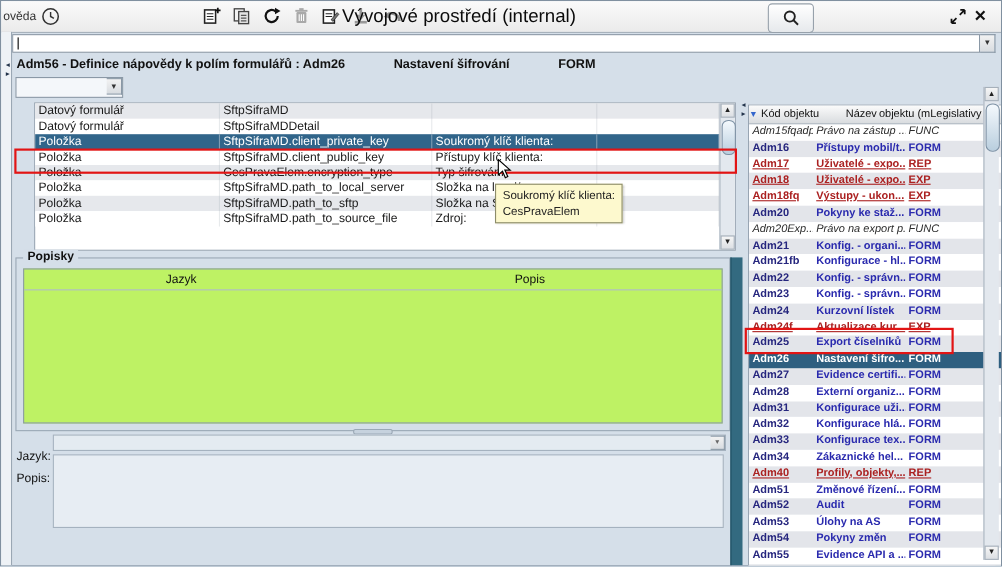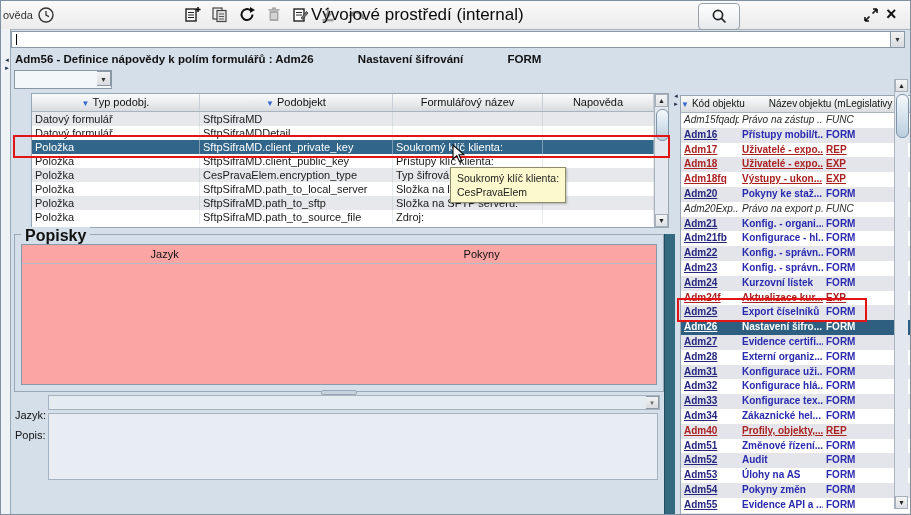--- a/index.html
+++ b/index.html
@@ -51,22 +51,22 @@
   
   .vscroll{position:absolute;width:14px;background:#e3e8ee;border-left:1px solid #aab4be;box-sizing:border-box;}
   .vs-btn{height:13px;background:linear-gradient(#f6f6f6,#dcdfe3);border:1px solid #a6b0ba;box-sizing:border-box;
     font-size:7px;color:#222;text-align:center;line-height:12px;}
   .vs-btn.bottom{position:absolute;bottom:0;left:0;right:0;}
   .vs-thumb{position:absolute;left:1px;width:11px;border:1px solid #7f93a6;border-radius:6px;
     background:linear-gradient(#f4f9fd,#b9cede);}
 
   
   .popisky{position:absolute;left:13px;top:233px;width:650px;height:158px;border:1px solid #9aa8b5;box-sizing:border-box;background:#d5dfe9;}
-  .popisky-label{position:absolute;left:6px;top:-8px;background:#d5dfe9;padding:0 4px;font-size:16px;font-weight:bold;color:#111;}
-  .popisky-inner{position:absolute;left:6px;top:9px;right:6px;bottom:6px;border:1px solid #8a99a8;background:#fca5a5;}
+  .popisky-label{position:absolute;left:6px;top:-8px;background:#d5dfe9;padding:0 4px;font-size:11px;font-weight:bold;color:#111;}
+  .popisky-inner{position:absolute;left:6px;top:9px;right:6px;bottom:6px;border:1px solid #8a99a8;background:#bef264;}
   .pop-head{height:18px;border-bottom:1px solid #b0bcc8;position:relative;font-size:11px;color:#111;}
   .pop-head .h1{position:absolute;left:0;width:45%;text-align:center;line-height:18px;}
   .pop-head .h2{position:absolute;left:45%;width:55%;text-align:center;line-height:18px;}
 
   .splitter{position:absolute;left:320px;top:389px;width:36px;height:5px;background:#c6d2de;border:1px solid #9aa8b5;border-radius:2px;box-sizing:border-box;}
 
   
   .lbl{position:absolute;font-size:11px;color:#111;}
   .jazyk-combo{position:absolute;left:47px;top:394px;width:612px;height:15px;background:#e4ebf1;border:1px solid #a5b2bf;box-sizing:border-box;}
   .jazyk-combo .combo-btn{position:absolute;right:0;top:0;width:13px;height:13px;line-height:12px;font-size:6px;color:#666;}
@@ -78,21 +78,21 @@
 
   
   .otable{position:absolute;left:679px;top:94px;width:244px;height:430px;background:#fff;border:1px solid #98a5b3;box-sizing:border-box;}
   .ohead{position:relative;height:16px;background:linear-gradient(#fbfbfb,#d9dcdf);border-bottom:1px solid #aab4be;font-size:10px;color:#111;}
   .ohead .oh1{position:absolute;left:0;width:62px;text-align:center;line-height:15px;white-space:nowrap;}
   .ohead .oh2{position:absolute;left:62px;width:80px;text-align:center;line-height:15px;}
   .ohead .oh3{position:absolute;left:118px;width:94px;line-height:15px;white-space:nowrap;overflow:hidden;}
   .orow{display:grid;grid-template-columns:58px 84px 42px 1fr;height:14.8px;line-height:14.8px;font-size:10px;font-weight:bold;background:#fff;}
   .orow.stripe{background:#e3e5ea;}
   .ocell{padding-left:3px;white-space:nowrap;overflow:hidden;}
-  .orow.form .ocell.code{color:#26267e;text-decoration:underline;}
+  .orow.form .ocell.code{color:#26267e;}
   .orow.form .ocell.name,.orow.form .ocell.type{color:#2a2aae;}
   .orow.rep .ocell{color:#ab2121;text-decoration:underline;}
   .orow.func .ocell{color:#2b2b2b;font-weight:normal;font-style:italic;}
   .orow.sel{background:#2e5f80;}
   .orow.sel .ocell{color:#fff !important;}
 
   
   .red-box{position:absolute;border:2px solid #e21414;background:transparent;pointer-events:none;}
   .tooltip{position:absolute;left:449px;top:166px;background:#fdf9ce;border:1px solid #8c8c6a;
     font-size:10.5px;color:#222;padding:3px 6px;line-height:14px;white-space:nowrap;box-shadow:1px 1px 2px rgba(0,0,0,0.25);}
@@ -200,26 +200,20 @@
     <span class="gap">Nastavení šifrování</span>
     <span class="gap">FORM</span>
   </div>
 
   <div class="filter-combo">
     <div class="val"></div>
     <div class="combo-btn">▼</div>
   </div>
 
   <div class="ftable">
-    <div class="fhead">
-      <div><span class="sort-arrow">▼</span><span>Typ podobj.</span></div>
-      <div><span class="sort-arrow">▼</span><span>Podobjekt</span></div>
-      <div><span>Formulářový název</span></div>
-      <div><span>Napověda</span></div>
-    </div>
     <div class="frows" id="fields-rows">
         <div class="frow stripe">
           <div class="fcell">Datový formulář</div>
           <div class="fcell">SftpSifraMD</div>
           <div class="fcell"></div>
           <div class="fcell"></div>
         </div>
         <div class="frow">
           <div class="fcell">Datový formulář</div>
           <div class="fcell">SftpSifraMDDetail</div>
@@ -268,21 +262,21 @@
       <div class="vs-thumb" style="top:15px;height:30px;"></div>
       <div class="vs-btn bottom">▼</div>
     </div>
   </div>
 
   <div class="popisky">
     <div class="popisky-label">Popisky</div>
     <div class="popisky-inner">
       <div class="pop-head">
         <div class="h1">Jazyk</div>
-        <div class="h2">Pokyny</div>
+        <div class="h2">Popis</div>
       </div>
     </div>
   </div>
 
   <div class="splitter"></div>
 
   <div class="lbl" style="left:14px;top:408px;">Jazyk:</div>
   <div class="jazyk-combo">
     <span></span>
     <div class="combo-btn">▼</div>

